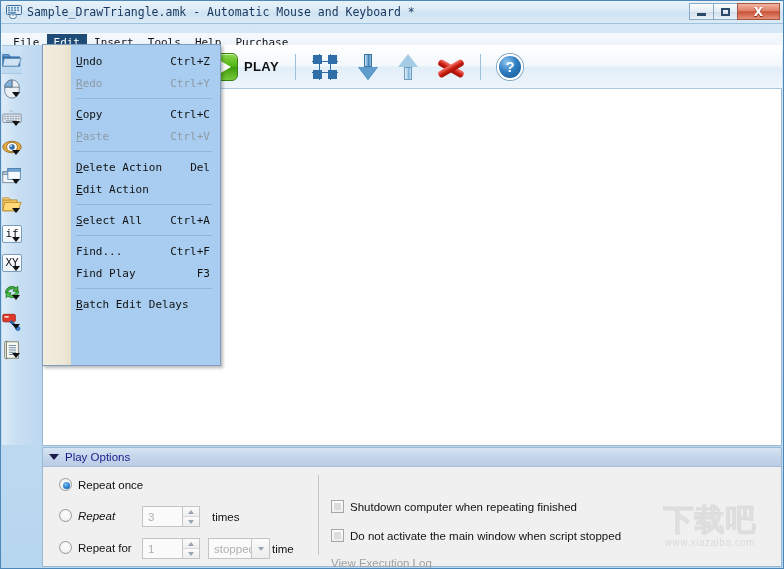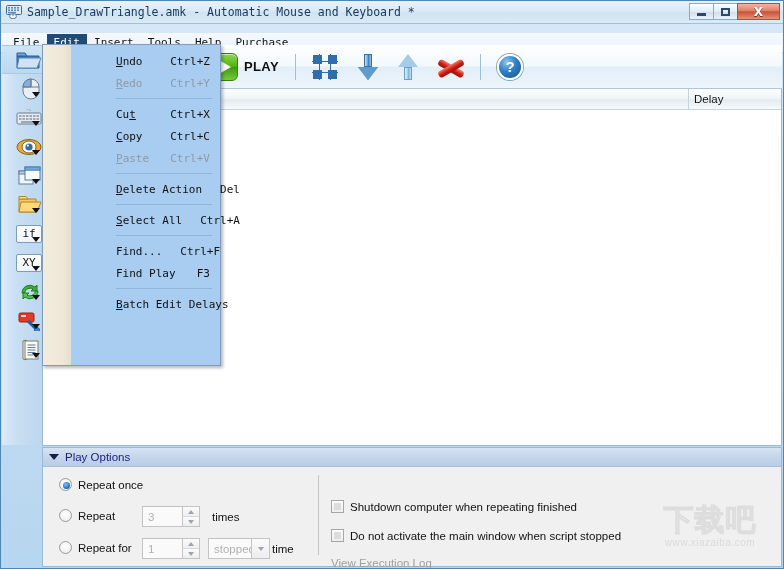--- a/index.html
+++ b/index.html
@@ -75,22 +75,22 @@
   .menu-item u { text-decoration: underline; }
 
   
   #left-toolbar {
     position: absolute; left: 1px; top: 44px;
     width: 40px; height: 400px;
     background: linear-gradient(90deg,#dcebf8 0%, #c9dff3 35%, #bcd7ef 100%);
   }
   .lt-item {
     position: relative;
-    width: 40px; height: 29px;
-    display: flex; align-items: center; justify-content: flex-end;
+    width: 20px; height: 29px;
+    display: flex; align-items: center; justify-content: flex-start;
   }
   .lt-item.sel {
     background: linear-gradient(180deg,#cfe4f6 0%, #bcd8f0 100%);
     border-top: 1px solid #a8c9e4;
     border-bottom: 1px solid #a8c9e4;
   }
   .lt-caret {
     position: absolute; right: 2px; bottom: 6px;
     width: 0; height: 0;
     border-left: 4px solid transparent; border-right: 4px solid transparent;
@@ -555,42 +555,38 @@
     </div>
 
     <div class="tb-sep"></div>
 
     <div class="tb-btn">
       <span class="help-icon">?</span>
     </div>
   </div>
 
   <div id="list-area">
-    <div id="list-header">
-      <div class="col c-desc">Description</div>
-      <div class="col c-delay">Delay</div>
-    </div>
     <div id="list-body"></div>
   </div>
 
   <div id="play-options">
     <div id="po-header">
       <div id="po-caret"></div>
       <div id="po-title">Play Options</div>
     </div>
 
     <div id="po-body">
       <div id="po-divider"></div>
 
       <div class="po-row" style="left:16px; top:11px;">
         <span class="radio checked"></span>
         <span class="po-label">Repeat once</span>
       </div>
 
-      <div class="po-row" style="left:16px; top:42px;">
+      <div class="po-row" style="left:16px; top:42px;font-style:italic;">
         <span class="radio"></span>
         <span class="po-label">Repeat</span>
       </div>
       <div class="po-row" style="left:99px; top:39px;">
         <span class="spin">
           <span class="val">3</span>
           <span class="btns">
             <div>
                 <span class="tri-up"></span>
               </div>
@@ -644,51 +640,50 @@
   </div>
 
   <div id="watermark">
     <div id="wm-cn">下载吧</div>
     <div id="wm-url">www.xiazaiba.com</div>
   </div>
 
   <div id="edit-menu">
     <div id="edit-menu-gutter"></div>
 
-    <div style="position:relative; padding-top:5px;padding-left:40px;">
+    <div style="position:relative; padding-top:5px;">
       <div class="mrow">
         <span><u>U</u>ndo</span>
         <span class="acc">Ctrl+Z</span>
       </div>
       <div class="mrow dis">
         <span><u>R</u>edo</span>
         <span class="acc">Ctrl+Y</span>
       </div>
 
       <div class="msep"></div>
 
       <div class="mrow">
-        <span>Cu<u>t</u></span>
-        <span class="acc">Ctrl+X</span>
-      </div>
-      <div class="mrow">
         <span><u>C</u>opy</span>
         <span class="acc">Ctrl+C</span>
       </div>
       <div class="mrow dis">
         <span><u>P</u>aste</span>
         <span class="acc">Ctrl+V</span>
       </div>
 
       <div class="msep"></div>
 
       <div class="mrow">
         <span><u>D</u>elete Action</span>
         <span class="acc">Del</span>
       </div>
+      <div class="mrow">
+        <span><u>E</u>dit Action</span>
+      </div>
 
       <div class="msep"></div>
 
       <div class="mrow">
         <span><u>S</u>elect All</span>
         <span class="acc">Ctrl+A</span>
       </div>
 
       <div class="msep"></div>
 

